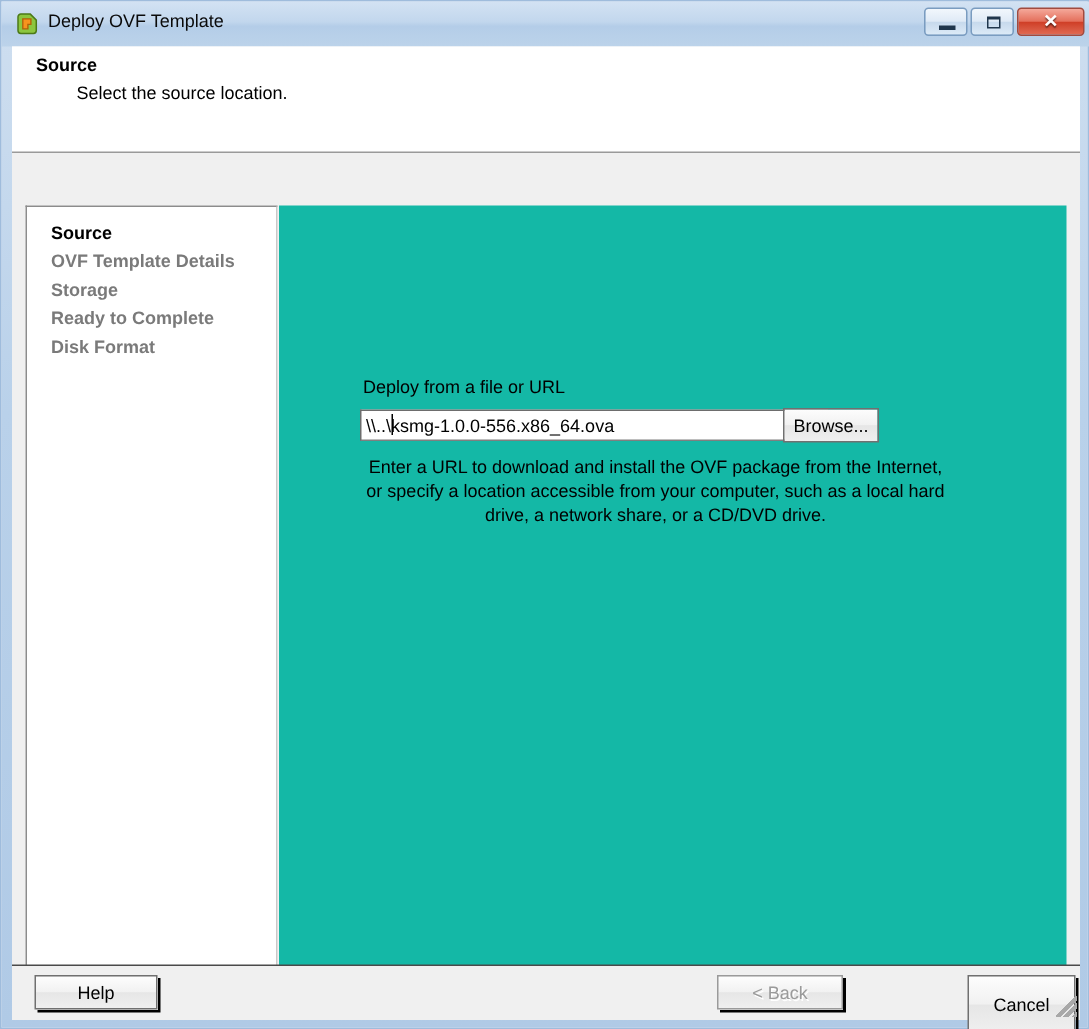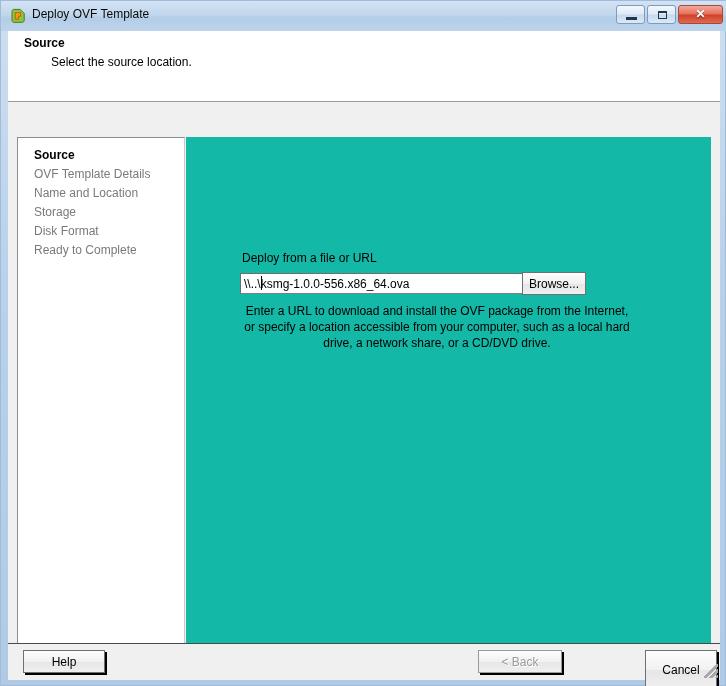--- a/index.html
+++ b/index.html
@@ -151,20 +151,21 @@
     padding: 8px 0 0 0;
     overflow: hidden;
   }
   .nav-item {
     padding: 2px 0 2px 16px;
     font-size: 12px;
     color: #7a7a7a;
     line-height: 15px;
     white-space: nowrap;
     cursor: default;
+    font-weight: bold;
   }
   .nav-item.active {
     color: #000000;
     font-weight: bold;
   }
 
   
   .content {
     position: absolute;
     left: 178px; top: 34px;
@@ -348,30 +349,27 @@
     <div class="body">
 
       <div class="sidebar">
         <div class="nav-item active">
           <span>Source</span>
         </div>
         <div class="nav-item">
           <span>OVF Template Details</span>
         </div>
         <div class="nav-item">
-          <span>Name and Location</span>
+          <span>Storage</span>
         </div>
         <div class="nav-item">
-          <span>Storage</span>
+          <span>Ready to Complete</span>
         </div>
         <div class="nav-item">
           <span>Disk Format</span>
-        </div>
-        <div class="nav-item">
-          <span>Ready to Complete</span>
         </div>
       </div>
 
       <div class="content">
 
         <div class="field-label">Deploy from a file or URL</div>
 
         <div class="combo">
           <span class="combo-value">\\..\ksmg-1.0.0-556.x86_64.ova</span>
           <span class="combo-caret"></span>

